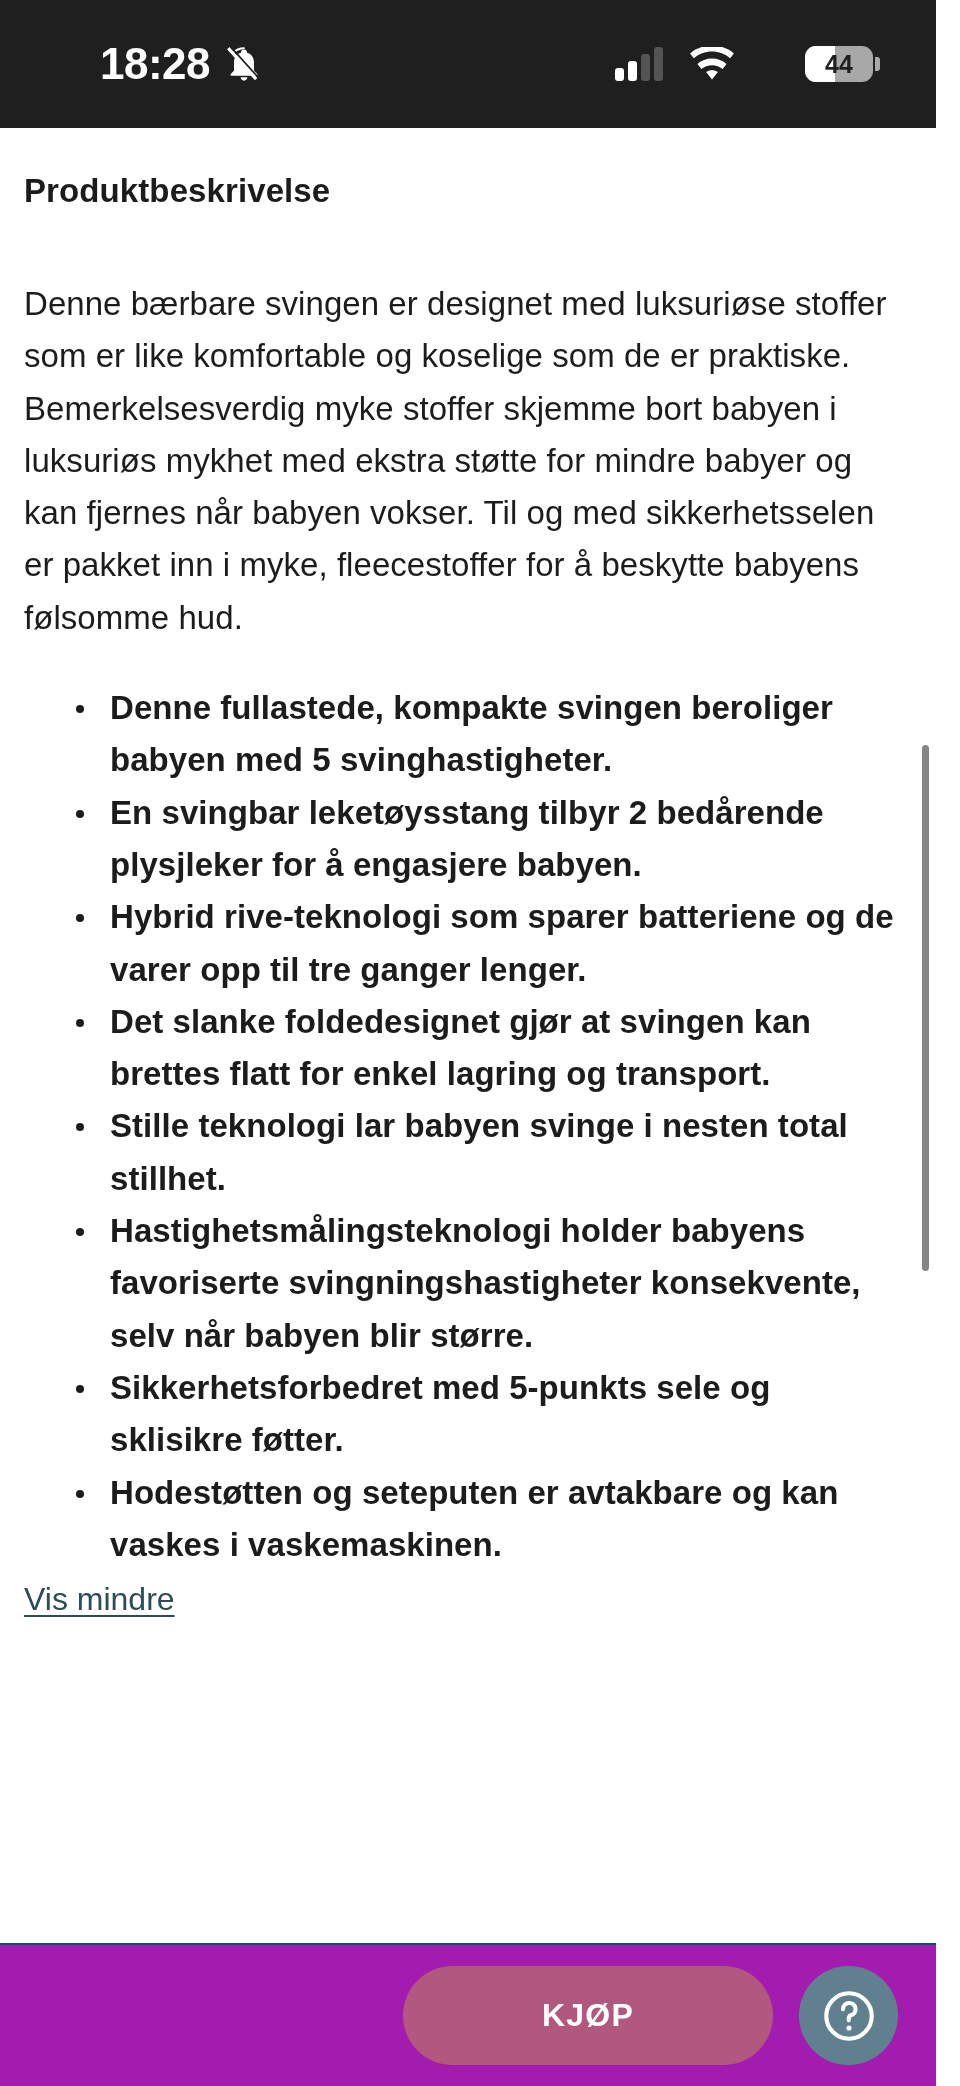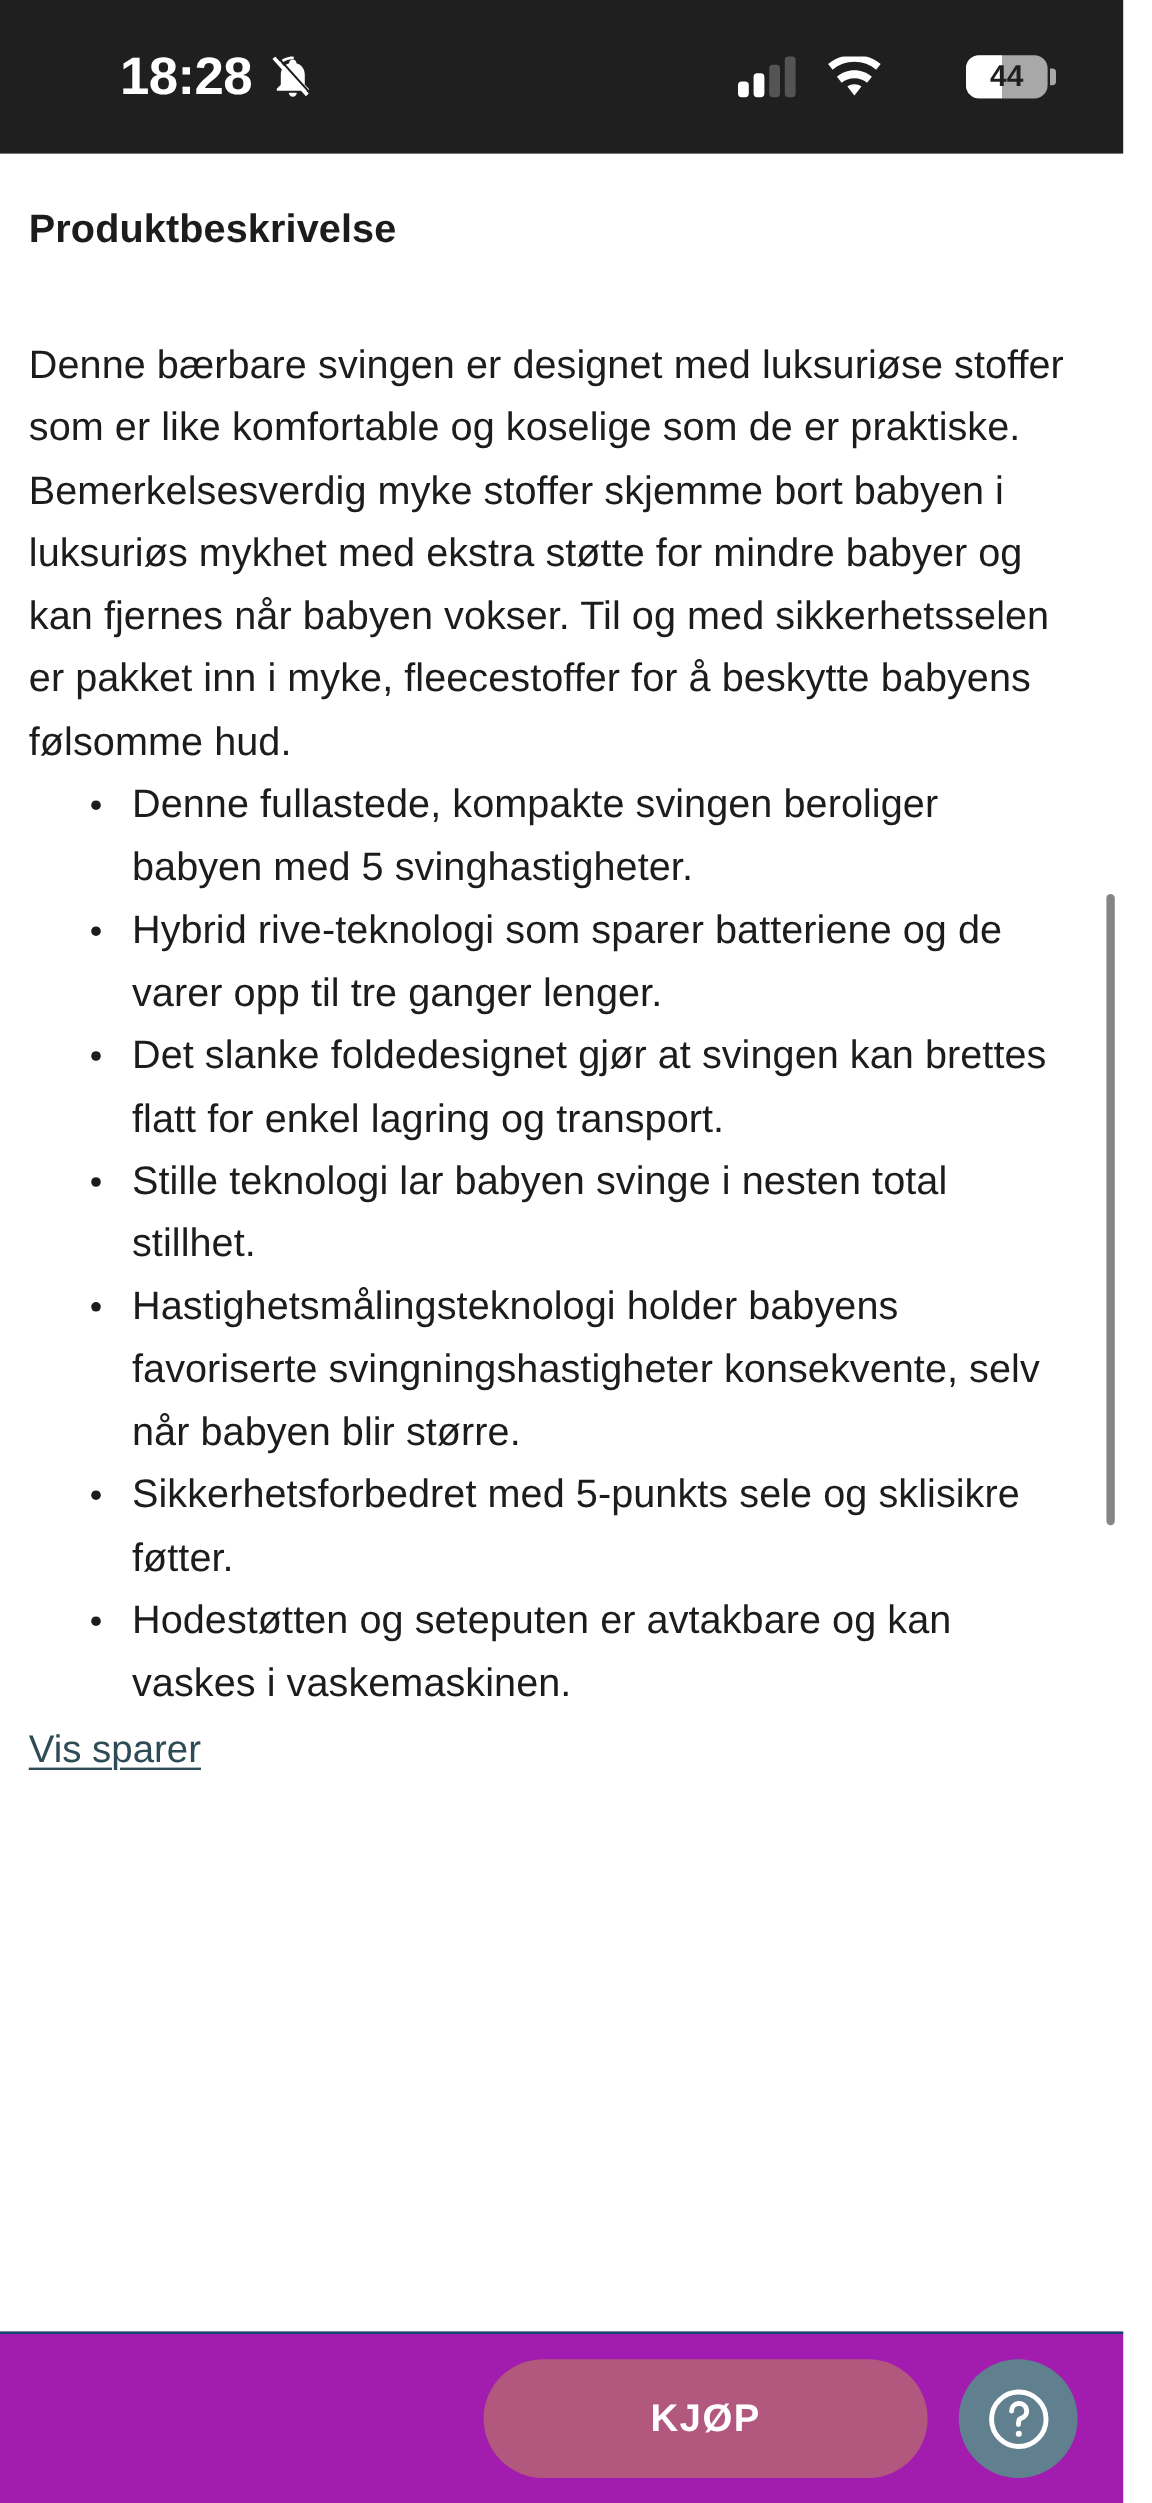--- a/index.html
+++ b/index.html
@@ -91,21 +91,23 @@
   .intro {
     font-size:33px;
     line-height:52.3px;
     color:#1c1c1c;
     letter-spacing:0.05px;
     max-width:884px;
     margin-top:21px;
   }
   ul.features {
     list-style:none;
+    margin-top:38px;
     padding-left:46px;
+    font-weight:bold;
   }
   ul.features li {
     position:relative;
     font-size:33px;
     line-height:52.3px;
     color:#1c1c1c;
     letter-spacing:0.05px;
     padding-left:40px;
     max-width:845px;
   }
@@ -220,29 +222,30 @@
       </span>
     </div>
   </div>
 
   <div class="content">
     <div class="heading">Produktbeskrivelse</div>
     <p class="intro">Denne bærbare svingen er designet med luksuriøse stoffer som er like komfortable og koselige som de er praktiske. Bemerkelsesverdig myke stoffer skjemme bort babyen i luksuriøs mykhet med ekstra støtte for mindre babyer og kan fjernes når babyen vokser. Til og med sikkerhetsselen er pakket inn i myke, fleecestoffer for å beskytte babyens følsomme hud.</p>
 
     <ul class="features">
       <li>Denne fullastede, kompakte svingen beroliger babyen med 5 svinghastigheter.</li>
+      <li>En svingbar leketøysstang tilbyr 2 bedårende plysjleker for å engasjere babyen.</li>
       <li>Hybrid rive-teknologi som sparer batteriene og de varer opp til tre ganger lenger.</li>
       <li>Det slanke foldedesignet gjør at svingen kan brettes flatt for enkel lagring og transport.</li>
       <li>Stille teknologi lar babyen svinge i nesten total stillhet.</li>
       <li>Hastighetsmålingsteknologi holder babyens favoriserte svingningshastigheter konsekvente, selv når babyen blir større.</li>
       <li>Sikkerhetsforbedret med 5-punkts sele og sklisikre føtter.</li>
       <li>Hodestøtten og seteputen er avtakbare og kan vaskes i vaskemaskinen.</li>
     </ul>
 
-    <a class="showless" href="#">Vis sparer</a>
+    <a class="showless" href="#">Vis mindre</a>
 
     <div class="scrollbar-track">
       <div class="scrollbar-thumb" id="sbthumb" style="top: 34%; height: 29%;"></div>
     </div>
   </div>
 
   <div class="bottombar">
     <button class="buy-btn">KJØP</button>
     <button class="help-btn">
       <span>

